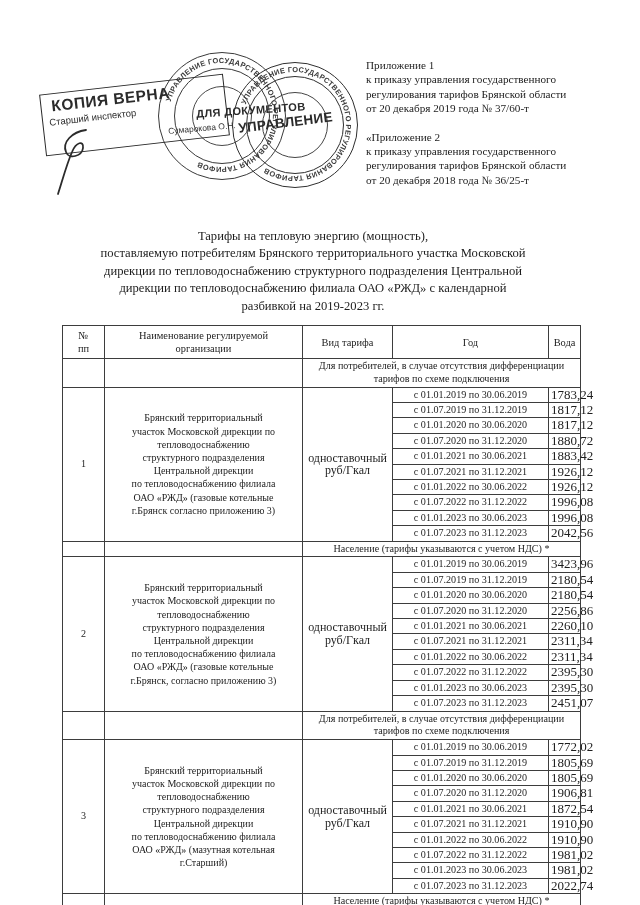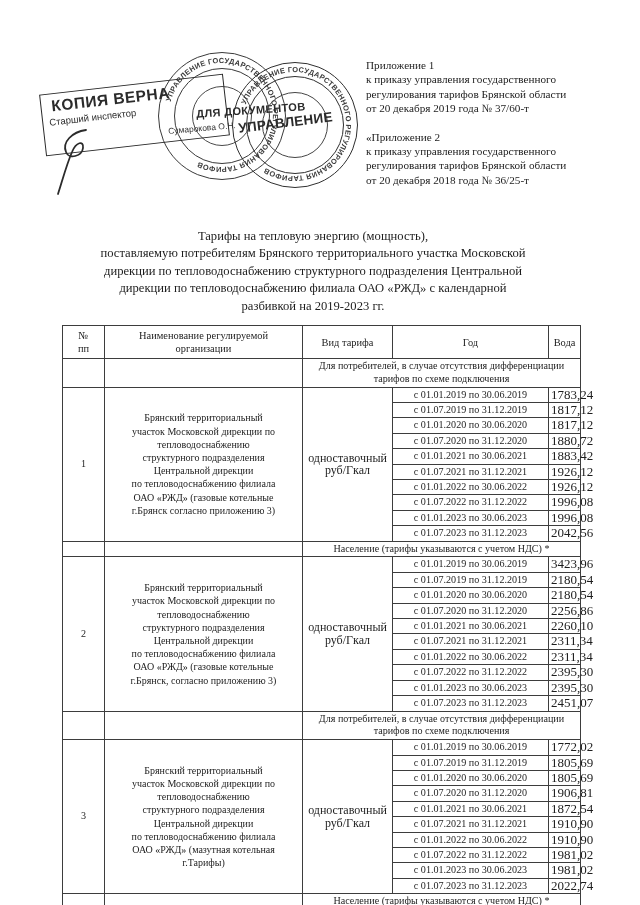--- a/index.html
+++ b/index.html
@@ -433,21 +433,21 @@
       <tr class="row-h">
         <td rowspan="10">3</td>
         <td rowspan="10" class="cell-org">
           <div>Брянский территориальный</div>
           <div>участок Московской дирекции по</div>
           <div>тепловодоснабжению</div>
           <div>структурного подразделения</div>
           <div>Центральной дирекции</div>
           <div>по тепловодоснабжению филиала</div>
           <div>ОАО «РЖД» (мазутная котельная</div>
-          <div>г.Тарифы)</div>
+          <div>г.Старший)</div>
         </td>
         <td rowspan="10" class="cell-kind">
           <div>одноставочный</div>
           <div>руб/Гкал</div>
         </td>
         <td class="cell-year">с 01.01.2019 по 30.06.2019</td>
         <td class="cell-water">1772,02</td>
       </tr>
       <tr class="row-h">
         <td class="cell-year">с 01.07.2019 по 31.12.2019</td>

